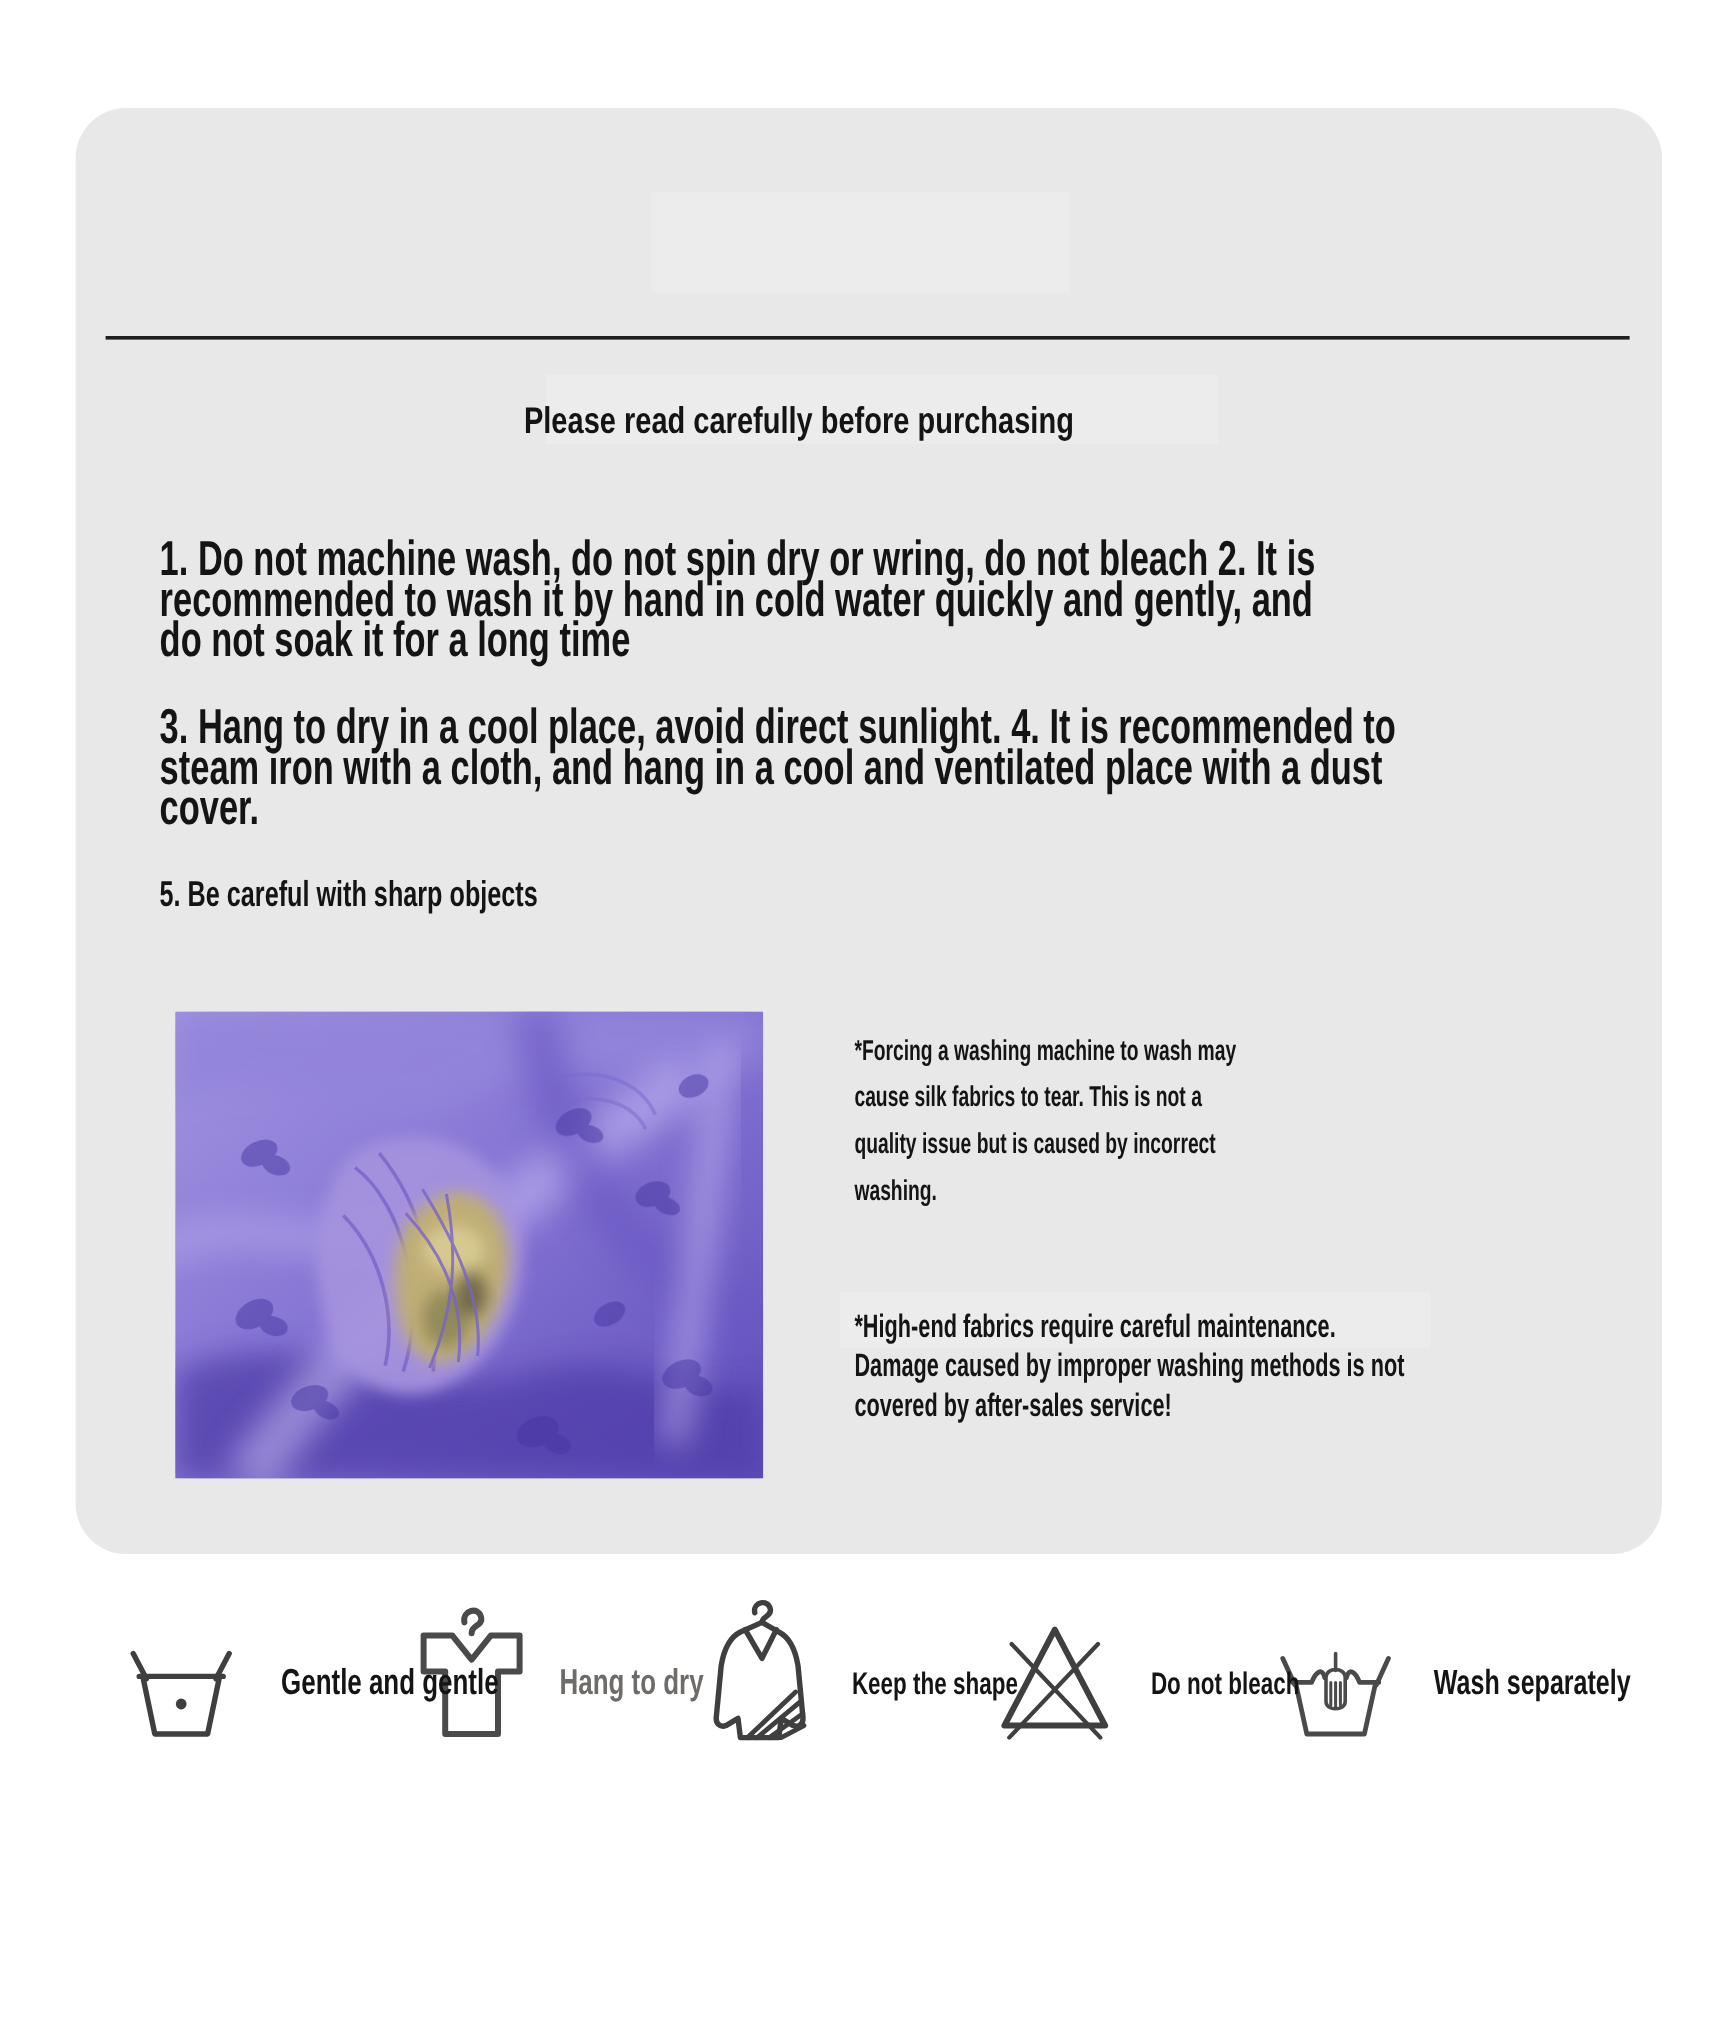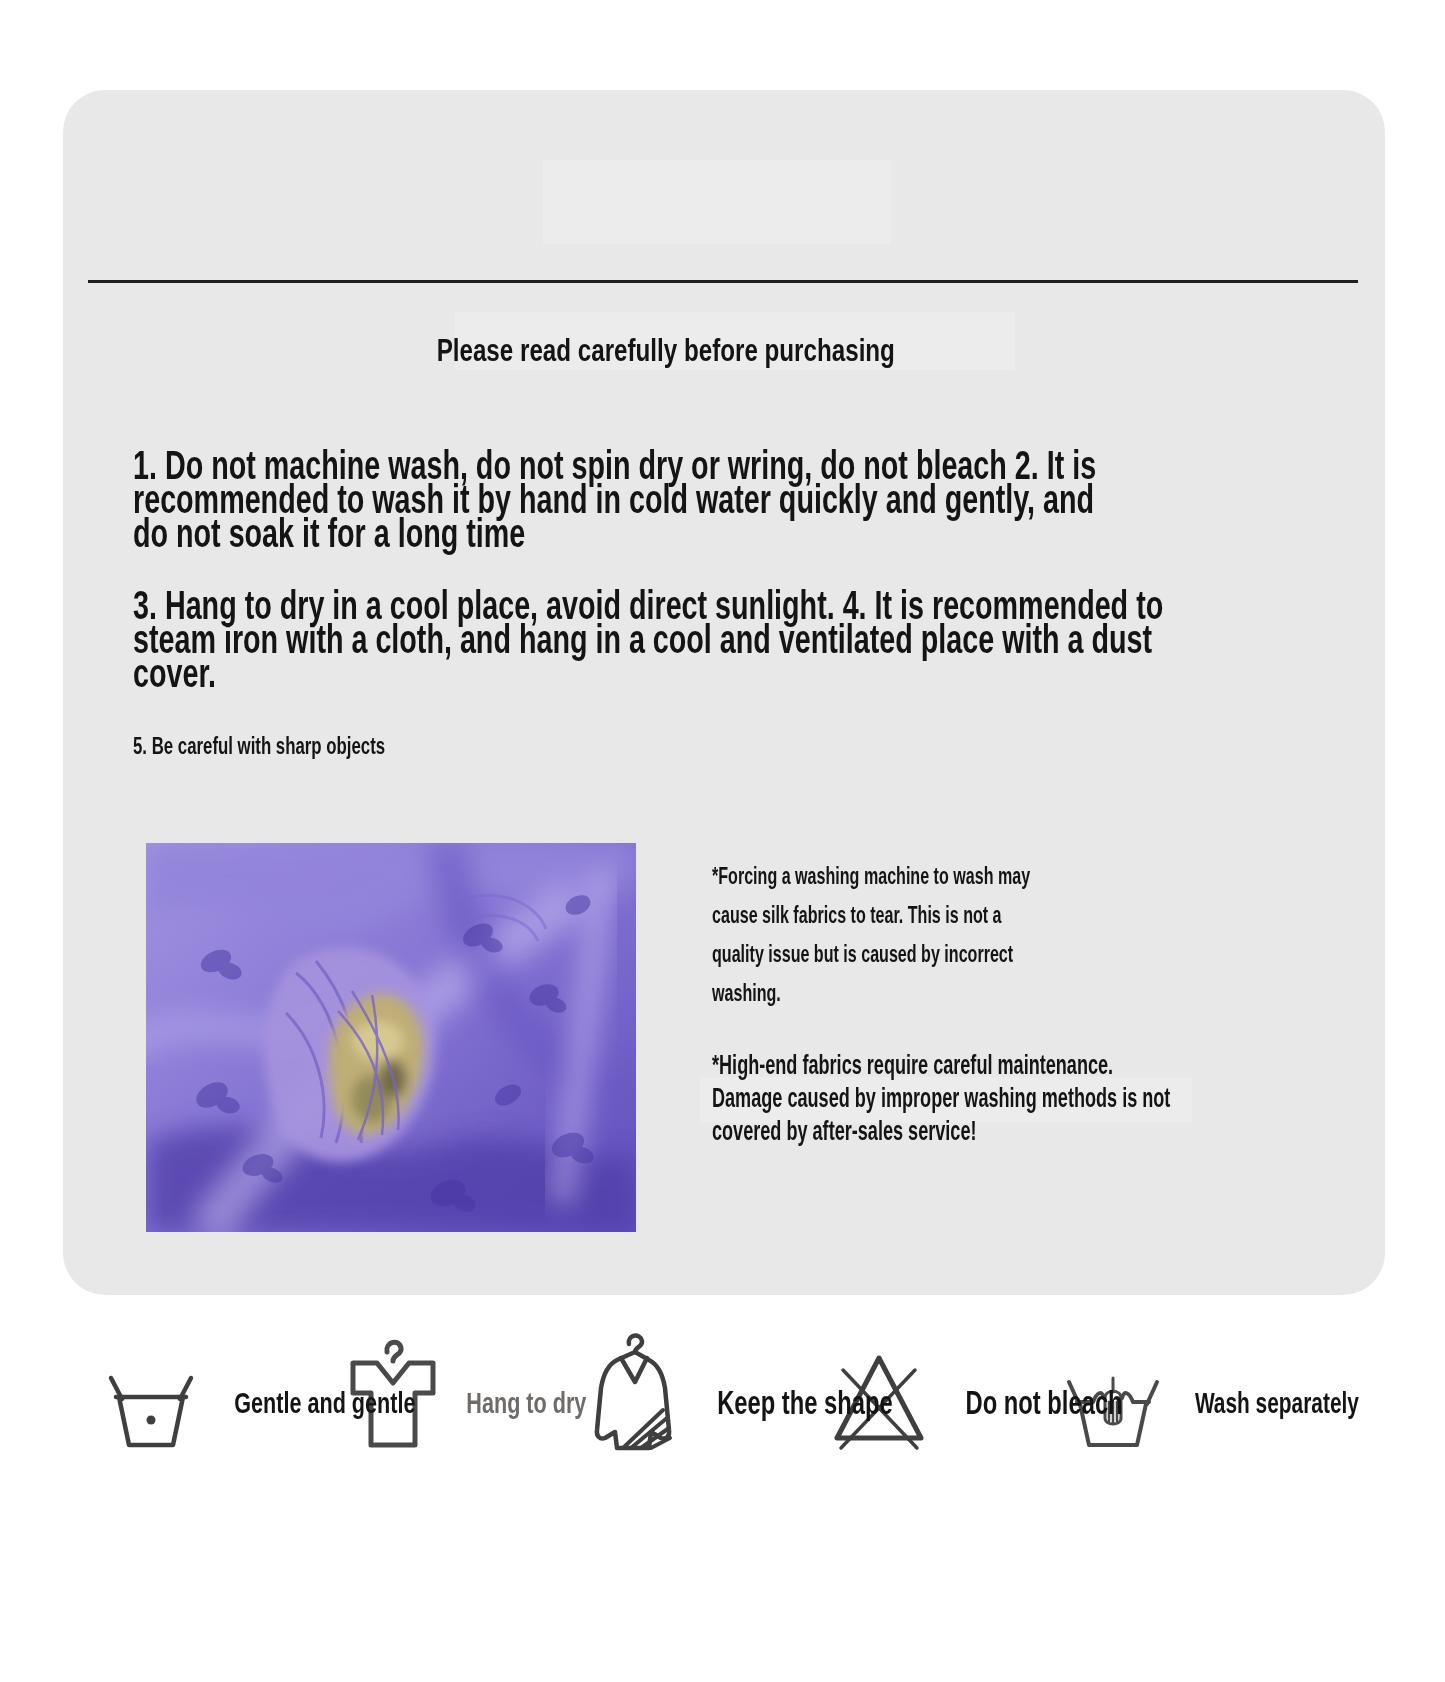--- a/index.html
+++ b/index.html
@@ -7,33 +7,33 @@
   .stage{position:relative;width:1445px;height:1682px;background:#ffffff;overflow:hidden;}
   .card{position:absolute;left:63px;top:90px;width:1322px;height:1205px;background:#e9e8e8;border-radius:42px;}
   .patch{position:absolute;background:#f0efee;opacity:.55;}
   .title{position:absolute;left:0;top:165px;width:1445px;text-align:center;font-size:52px;font-weight:700;color:#121212;line-height:60px;}
   .title span{display:inline-block;transform:scaleX(.72);}
   .divider{position:absolute;left:88px;top:280px;width:1270px;height:3px;background:#1f1f1f;}
   .subtitle{position:absolute;left:0;top:331px;width:1331px;text-align:center;font-size:31px;font-weight:700;color:#141414;line-height:40px;}
   .subtitle span{display:inline-block;transform:scaleX(.78);}
   .para{position:absolute;left:133px;color:#141414;font-weight:700;font-size:41px;line-height:34px;}
   .para div{transform:scaleX(.70);transform-origin:0 50%;white-space:nowrap;}
-  .note{position:absolute;left:133px;top:729px;color:#141414;font-weight:700;font-size:24px;line-height:34px;}
+  .note{position:absolute;left:133px;top:729px;color:#141414;font-weight:700;font-size:30px;line-height:34px;}
   .note span{display:inline-block;transform:scaleX(.70);transform-origin:0 50%;white-space:nowrap;}
   .fabric{position:absolute;left:146px;top:843px;width:490px;height:389px;}
   .warning{position:absolute;left:712px;top:856px;color:#141414;font-weight:700;font-size:24px;line-height:39px;}
   .warning div{transform:scaleX(.67);transform-origin:0 50%;white-space:nowrap;}
-  .disclaimer{position:absolute;left:712px;top:1049px;color:#141414;font-weight:700;font-size:27px;line-height:33px;}
+  .disclaimer{position:absolute;left:712px;top:1089px;color:#141414;font-weight:700;font-size:27px;line-height:33px;}
   .disclaimer div{transform:scaleX(.67);transform-origin:0 50%;white-space:nowrap;}
   .icons-row{position:absolute;left:103px;top:1328px;width:1200px;display:flex;}
   .care-col{width:240px;display:flex;flex-direction:row;align-items:center;}
   .icon-box{height:124px;display:flex;align-items:flex-end;justify-content:center;}
   .care-label{margin-top:26px;font-weight:700;font-size:30px;line-height:36px;color:#141414;text-align:center;white-space:nowrap;}
   .care-label span{display:inline-block;transform:scaleX(.72);}
-  .lbl-sm{font-size:33px;}
+  .lbl-sm{font-size:26px;}
   .lbl-xs{font-size:29px;}
   .lbl-gray{color:#6f6b69;}
   svg.careicon{display:block;}
 </style>
 </head>
 <body>
 
 <div class="stage">
 
   <div class="card">

